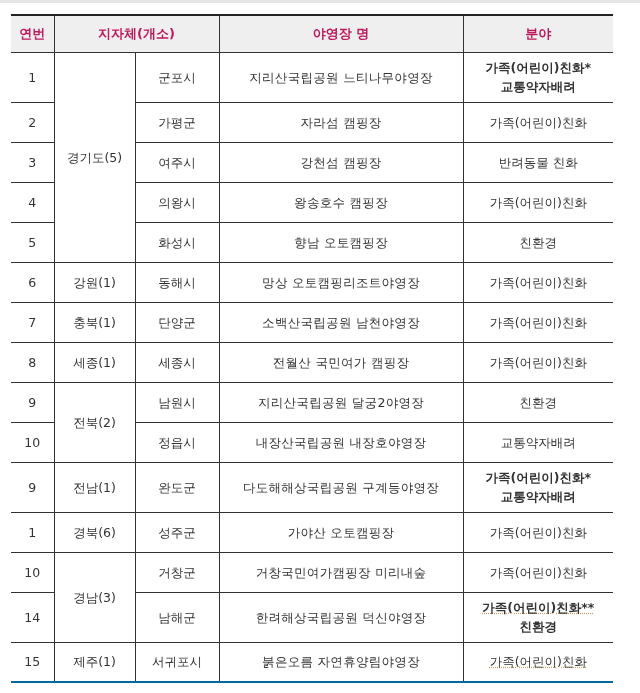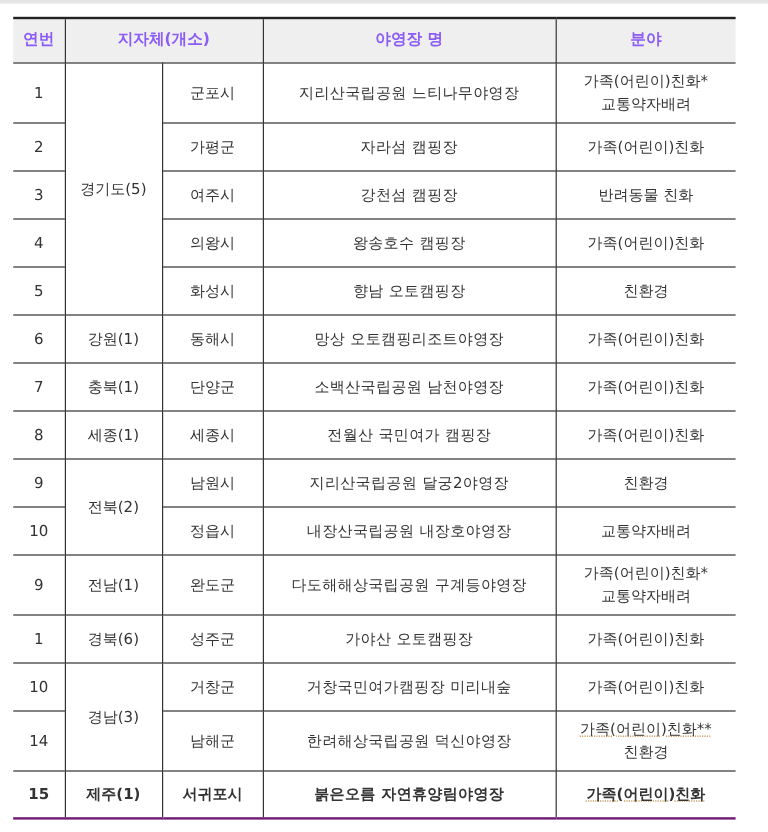--- a/index.html
+++ b/index.html
@@ -29,30 +29,30 @@
     vertical-align: middle;
     text-align: center;
     line-height: 19px;
   }
   table.camp tr > :first-child { border-left: none; }
   table.camp tr > :last-child { border-right: none; }
   table.camp thead tr { height: 37px; }
   table.camp thead th {
     background: #efefef;
     font-weight: bold;
-    color: #8b5cf6;
+    color: #be185d;
     border-top: 2px solid #222222;
     font-size: 13px;
   }
   table.camp tbody tr.h40 { height: 40px; }
   table.camp tbody tr.h50 { height: 50px; }
-  table.camp tbody tr:last-child td { border-bottom: 2px solid #701a75; font-weight: bold; }
+  table.camp tbody tr:last-child td { border-bottom: 2px solid #0369a1; }
   td.name { text-align: left; padding-left: 6px; letter-spacing: 0.3px; }
   td.cat { font-size: 12.5px; }
-  .cat-line { display: block; }
+  .cat-line { display: block; font-weight: bold; }
   .underlined { text-decoration: underline; text-decoration-style: dotted; text-decoration-color: #c8a060; }
 </style>
 </head>
 <body>
 
 <div class="topbar"></div>
 
 <table class="camp">
   <colgroup>
     <col class="c-no">

